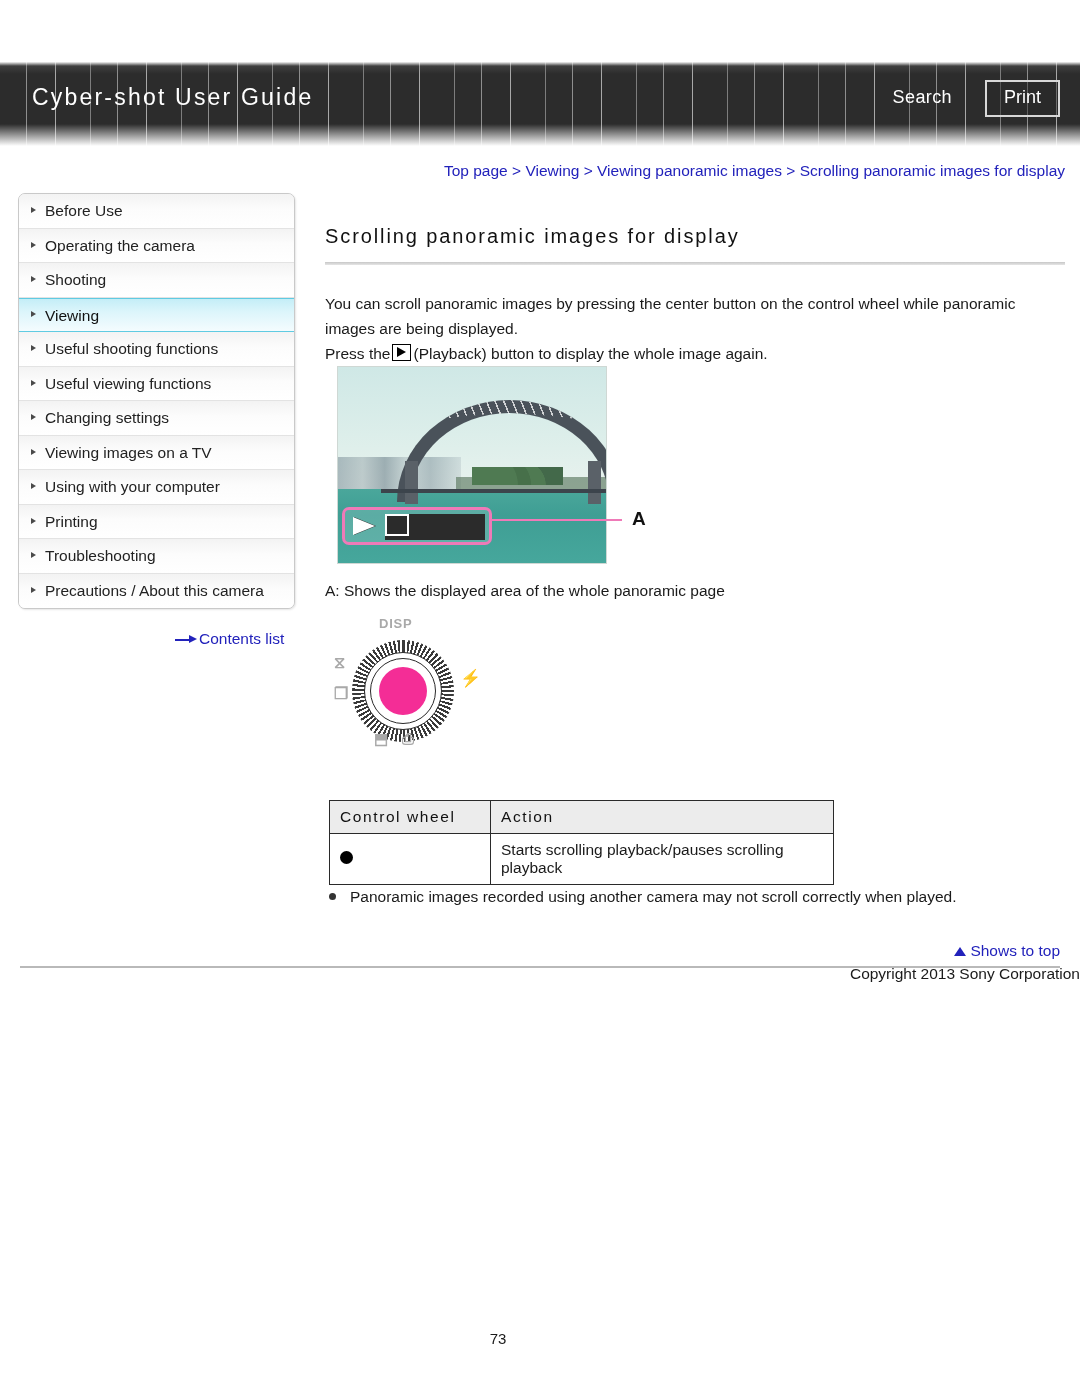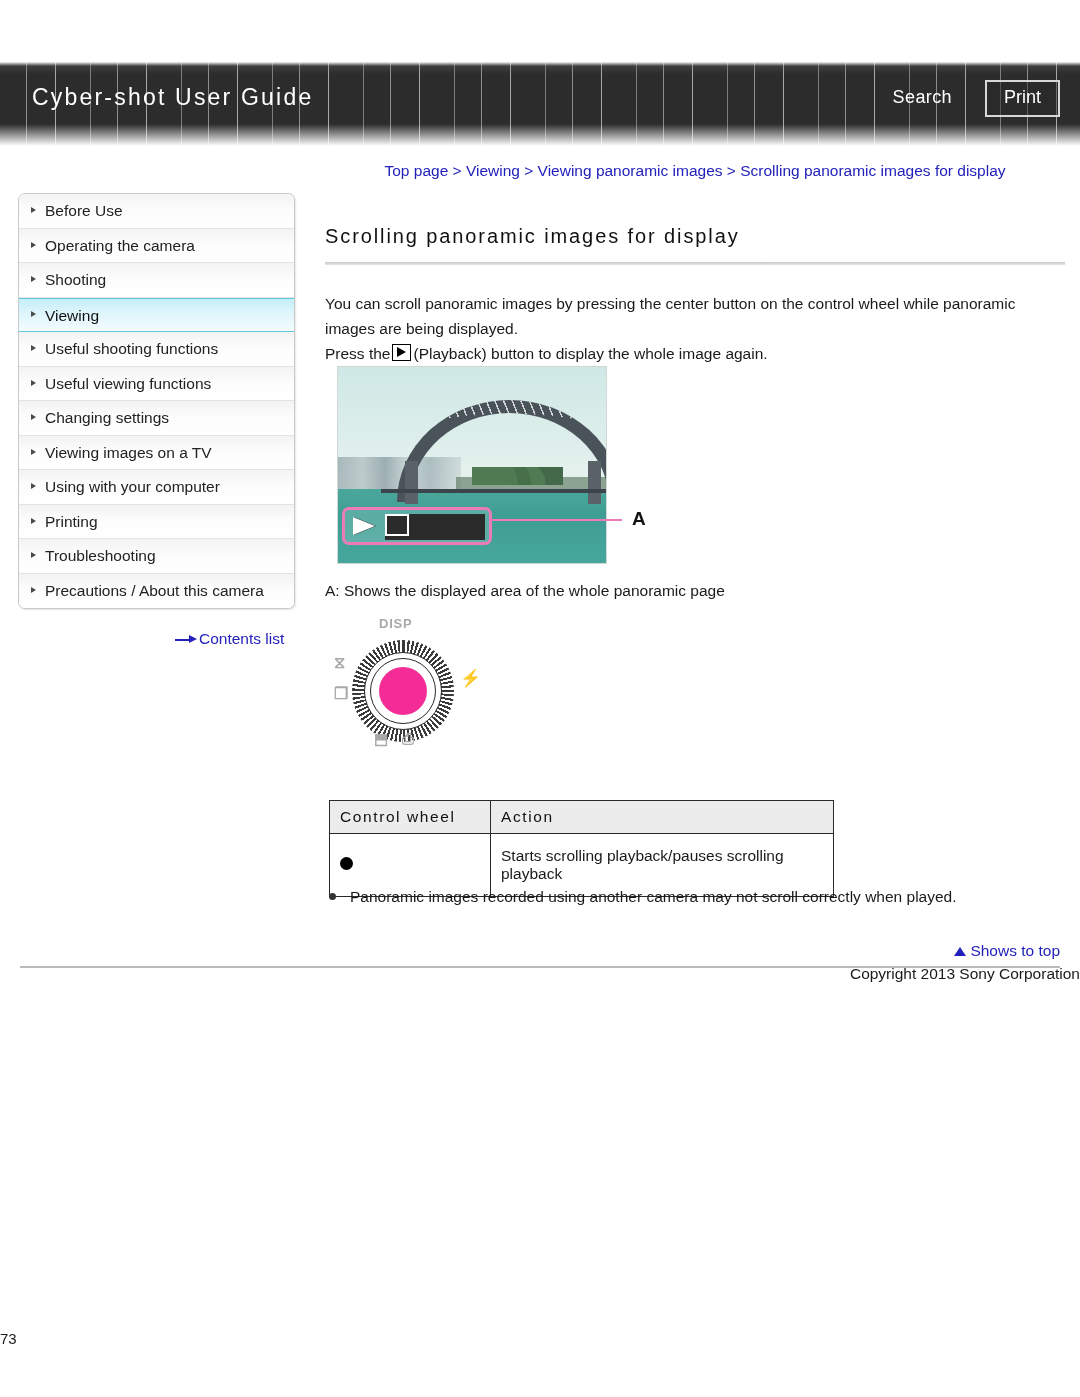--- a/index.html
+++ b/index.html
@@ -64,21 +64,21 @@
     border: 2px solid #d8d8d8;
     background: rgba(40,40,40,0.45);
     cursor: pointer;
   }
 
   
   .breadcrumb {
     position: absolute;
     left: 325px; top: 162px;
     width: 740px;
-    text-align: center;
+    text-align: right;
     color: #2222bb;
     font-size: 15.5px;
     white-space: nowrap;
   }
 
   
   .sidebar {
     position: absolute;
     left: 18px; top: 193px;
     width: 275px;
@@ -408,21 +408,21 @@
     background: #ececec;
     border: 1.5px solid #2a2a2a;
     text-align: left;
     font-weight: normal;
     letter-spacing: 1.6px;
     padding: 7px 10px;
     color: #111111;
   }
   .spec-table td {
     border: 1.5px solid #2a2a2a;
-    padding: 13px 10px;
+    padding: 7px 10px;
     background: #ffffff;
     color: #1a1a1a;
   }
   .col-wheel { width: 140px; }
   .dot-glyph {
     display: inline-block;
     width: 13px; height: 13px;
     border-radius: 50%;
     background: #000000;
   }
@@ -469,22 +469,23 @@
   .copyright {
     position: absolute;
     left: 0; top: 965px;
     width: 1080px;
     text-align: right;
     font-size: 15.5px;
     color: #1a1a1a;
   }
   .page-number {
     position: absolute;
-    left: 0; top: 1330px;
+    left: 14px; top: 1330px;
     width: 968px;
+    text-align: center;
     font-size: 15px;
     color: #1a1a1a;
   }
 </style>
 </head>
 <body>
 
 <div class="header">
   <div class="header-title">Cyber-shot User Guide</div>
   <div class="header-search">Search</div>

